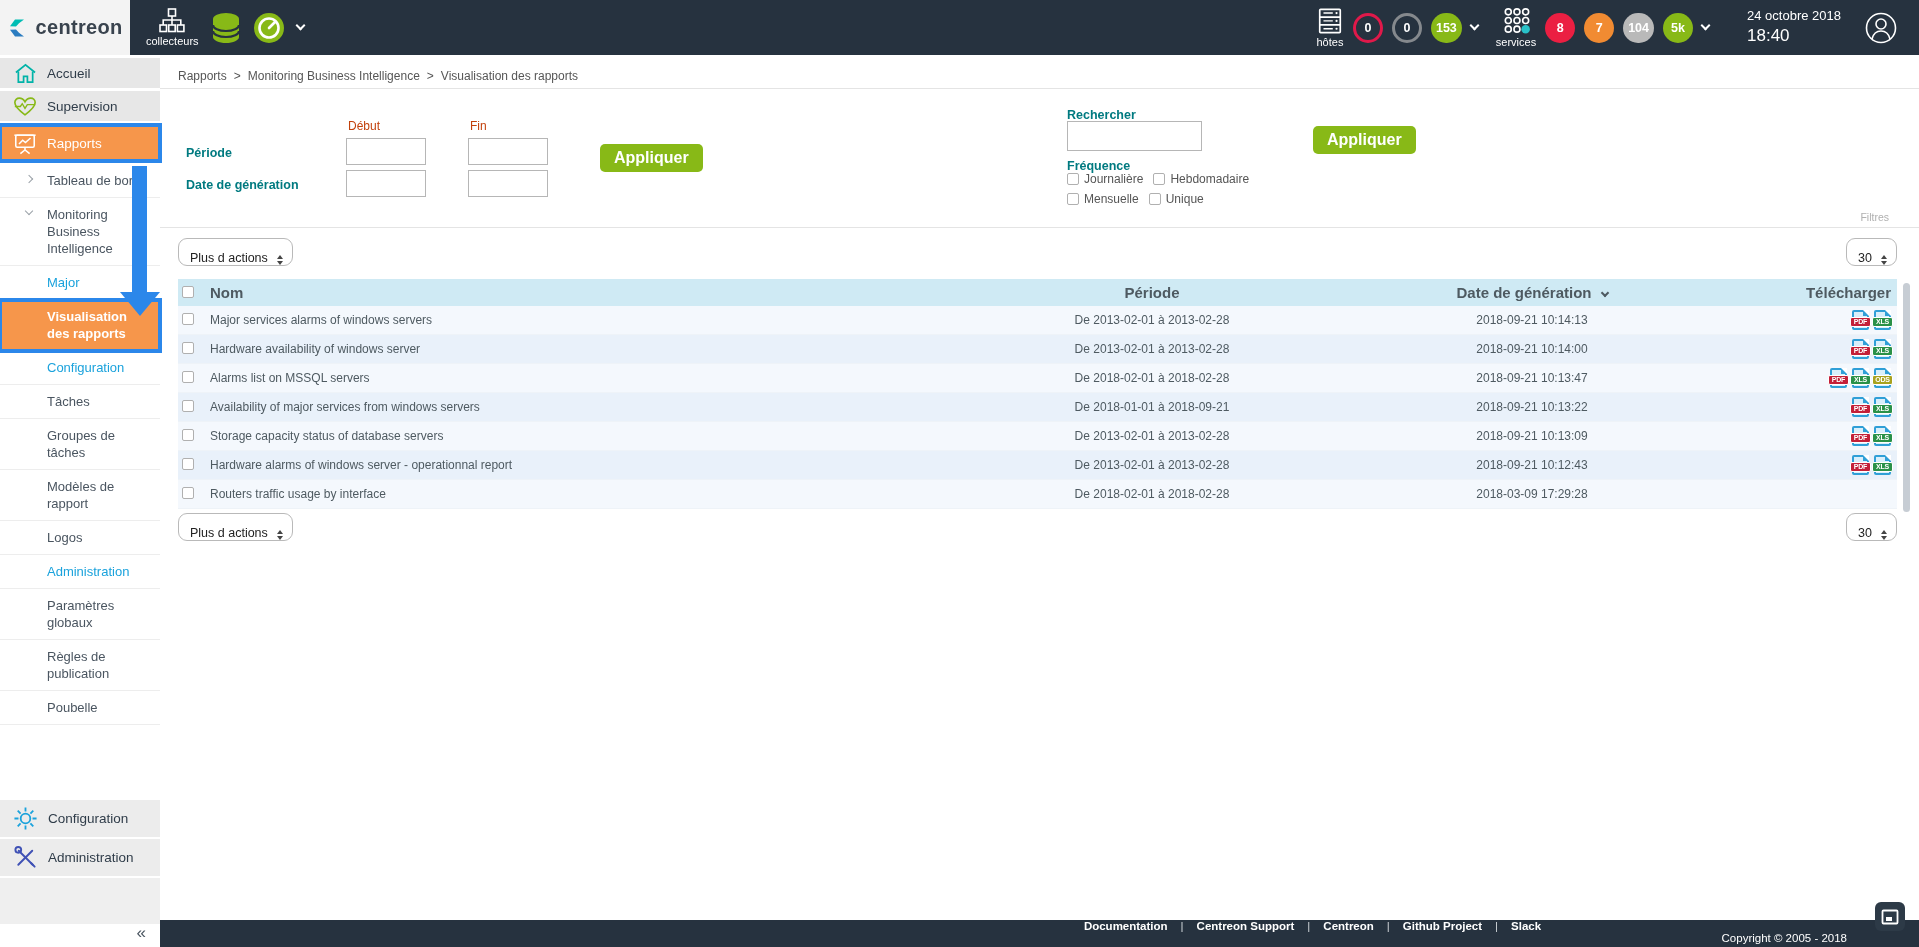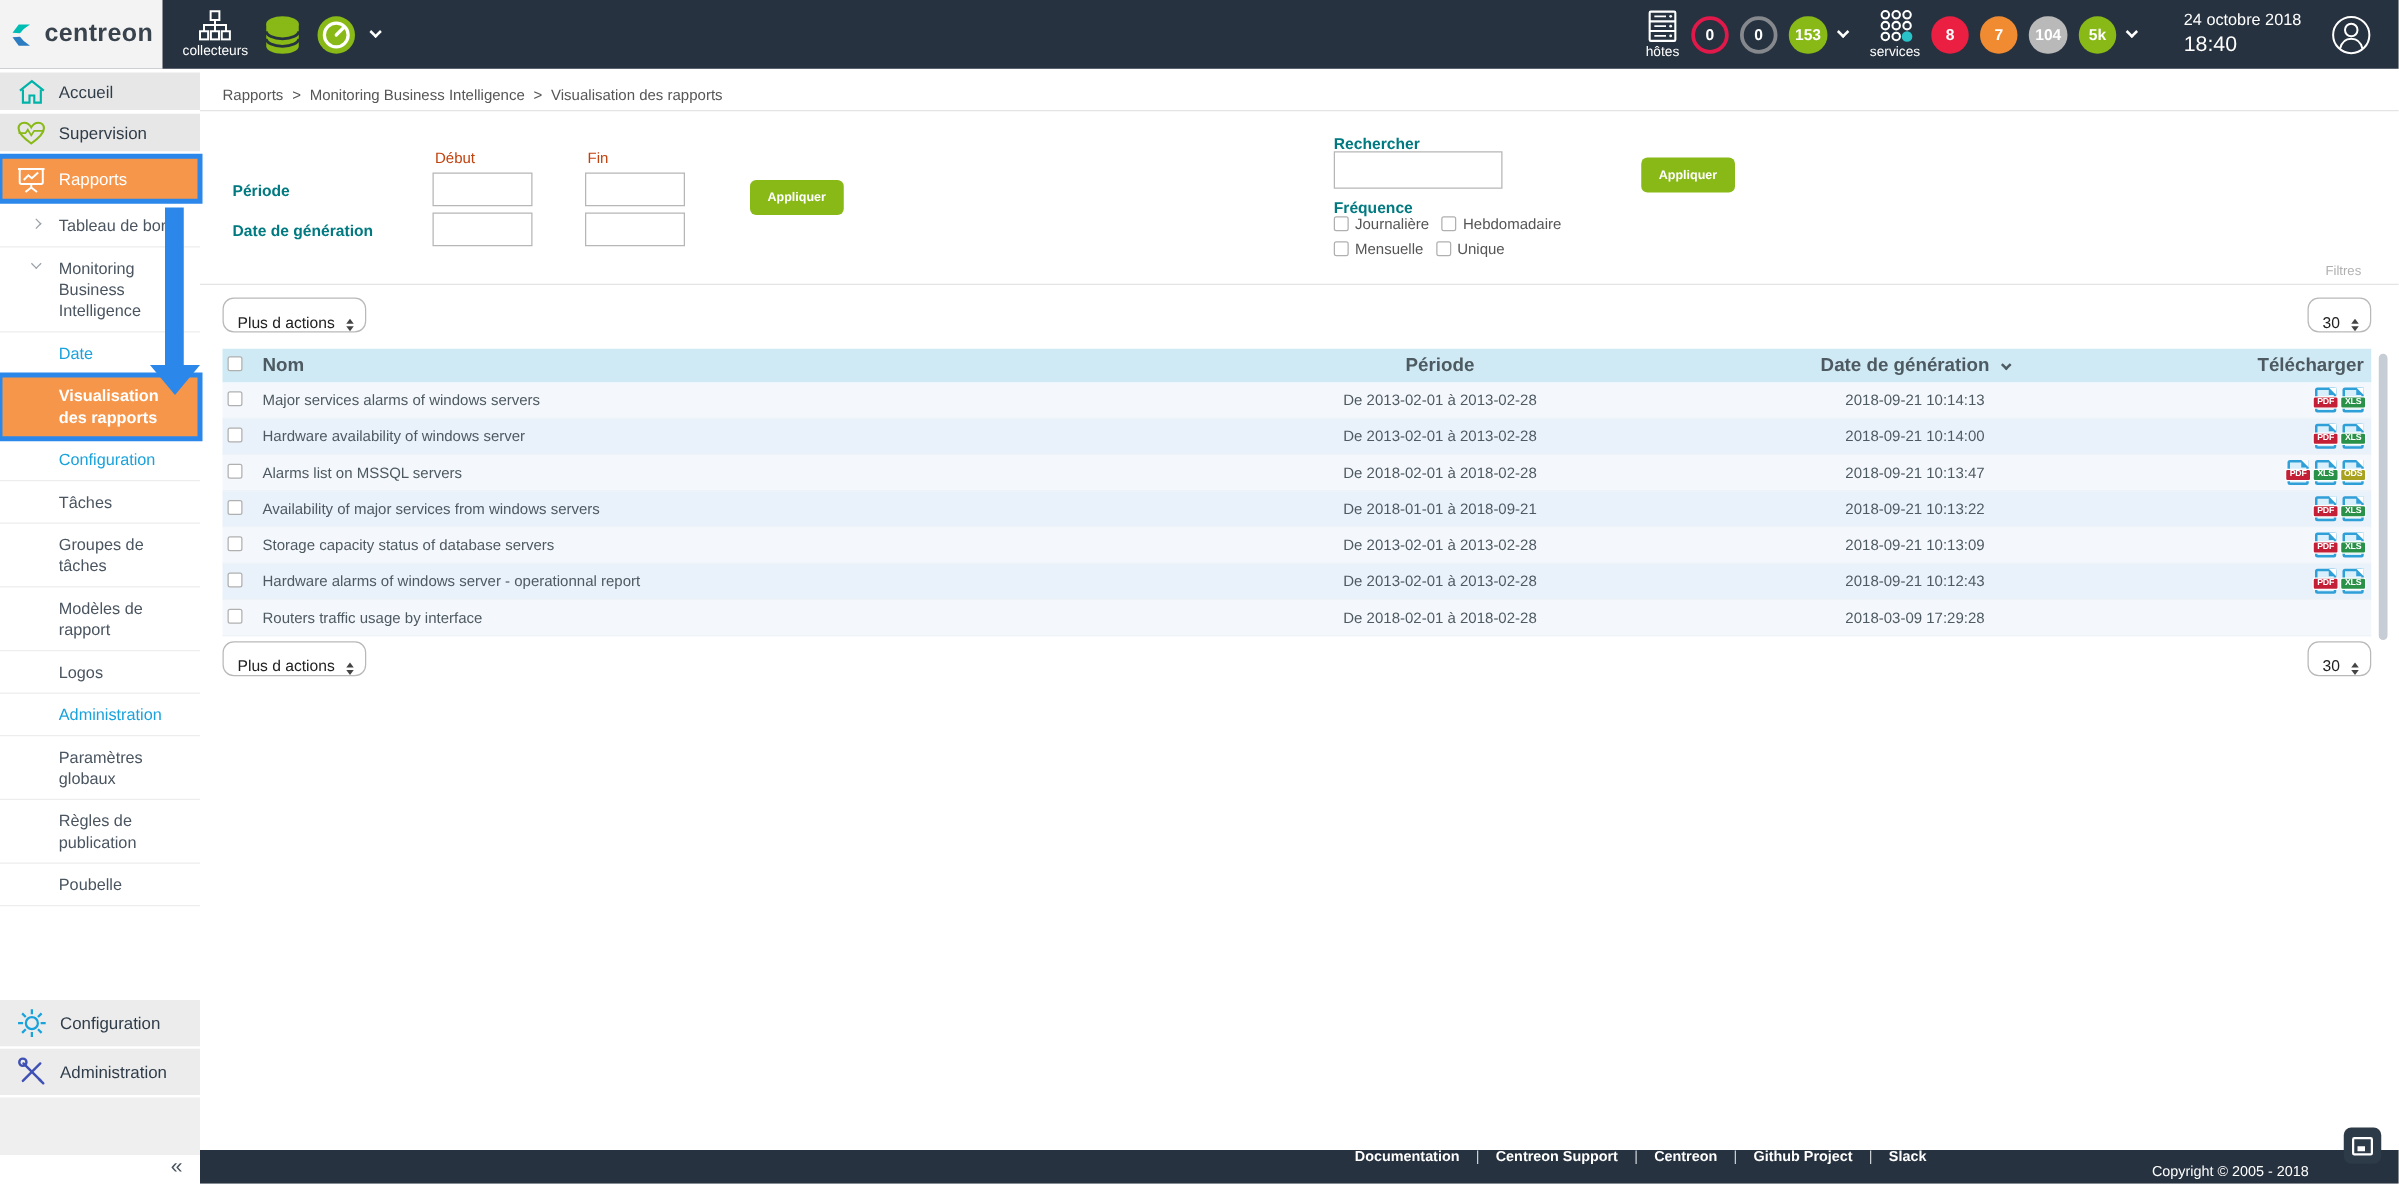--- a/index.html
+++ b/index.html
@@ -51,21 +51,21 @@
 
   
   .main{position:absolute;left:160px;top:55px;right:0;bottom:0;background:#fff;}
   .breadcrumb{position:absolute;top:14px;left:18px;font-size:12px;color:#565656;}
   .breadcrumb .sep{margin:0 7px;color:#565656;}
 
   .filter-panel{position:absolute;top:33px;left:0;right:0;height:140px;border-top:1px solid #e4e4e4;border-bottom:1px solid #e4e4e4;}
   .flabel{position:absolute;font-size:12px;color:#c2410c;}
   .tlabel{position:absolute;font-size:12.5px;font-weight:bold;color:#007a80;}
   .finput{position:absolute;width:80px;height:27px;border:1px solid #b6b6b6;background:#fff;}
-  .btn-green{position:absolute;background:#88b917;color:#fff;font-weight:bold;font-size:10px;border:none;border-radius:5px;height:28px;padding:0 14px;cursor:pointer;font-family:"Liberation Sans",sans-serif;}
+  .btn-green{position:absolute;background:#88b917;color:#fff;font-weight:bold;font-size:16px;border:none;border-radius:5px;height:28px;padding:0 14px;cursor:pointer;font-family:"Liberation Sans",sans-serif;}
   .search-input{position:absolute;left:907px;top:32px;width:135px;height:30px;border:1px solid #b6b6b6;background:#fff;}
   .freq-row{position:absolute;left:907px;top:83px;width:250px;display:flex;flex-wrap:wrap;column-gap:10px;row-gap:6px;font-size:12px;color:#555;}
   .freq-item{display:flex;align-items:center;gap:5px;cursor:pointer;}
   .cb{display:inline-block;width:12px;height:12px;border:1px solid #b0b0b0;border-radius:2px;background:#fff;flex:none;}
   .filters-caption{position:absolute;right:30px;bottom:4px;font-size:10.5px;color:#b0b0b0;}
 
   .toolbar{position:absolute;left:18px;right:22px;display:flex;justify-content:space-between;align-items:center;}
   .toolbar.top{top:183px;}
   .toolbar.bottom{top:458px;}
   .select-pill{display:inline-flex;align-items:flex-end;border:1px solid #b9b9b9;border-radius:9px;background:#fff;height:28px;padding:0 9px 0 11px;font-size:12.5px;color:#222;cursor:pointer;}
@@ -220,21 +220,21 @@
               <path d="M6.5 12.5l4-4 3 2.5 5.5-5"></path>
               <path d="M13 16v3M8 23l5-4 5 4"></path>
             </svg>
           </span>
           <span>Rapports</span>
         </div>
       </div>
     <div class="submenu" id="sidebar-sub">
         <div class="sub-entry"><span class="sub-chev right"></span><span>Tableau de bord</span></div>
         <div class="sub-entry"><span class="sub-chev down"></span><span>Monitoring Business Intelligence</span></div>
-        <div class="sub-entry section"><span>Date</span></div>
+        <div class="sub-entry section"><span>Major</span></div>
         <div class="sub-entry active"><span>Visualisation des rapports</span></div>
         <div class="sub-entry section"><span>Configuration</span></div>
         <div class="sub-entry"><span>Tâches</span></div>
         <div class="sub-entry"><span>Groupes de tâches</span></div>
         <div class="sub-entry"><span>Modèles de rapport</span></div>
         <div class="sub-entry"><span>Logos</span></div>
         <div class="sub-entry section"><span>Administration</span></div>
         <div class="sub-entry"><span>Paramètres globaux</span></div>
         <div class="sub-entry"><span>Règles de publication</span></div>
         <div class="sub-entry"><span>Poubelle</span></div>

